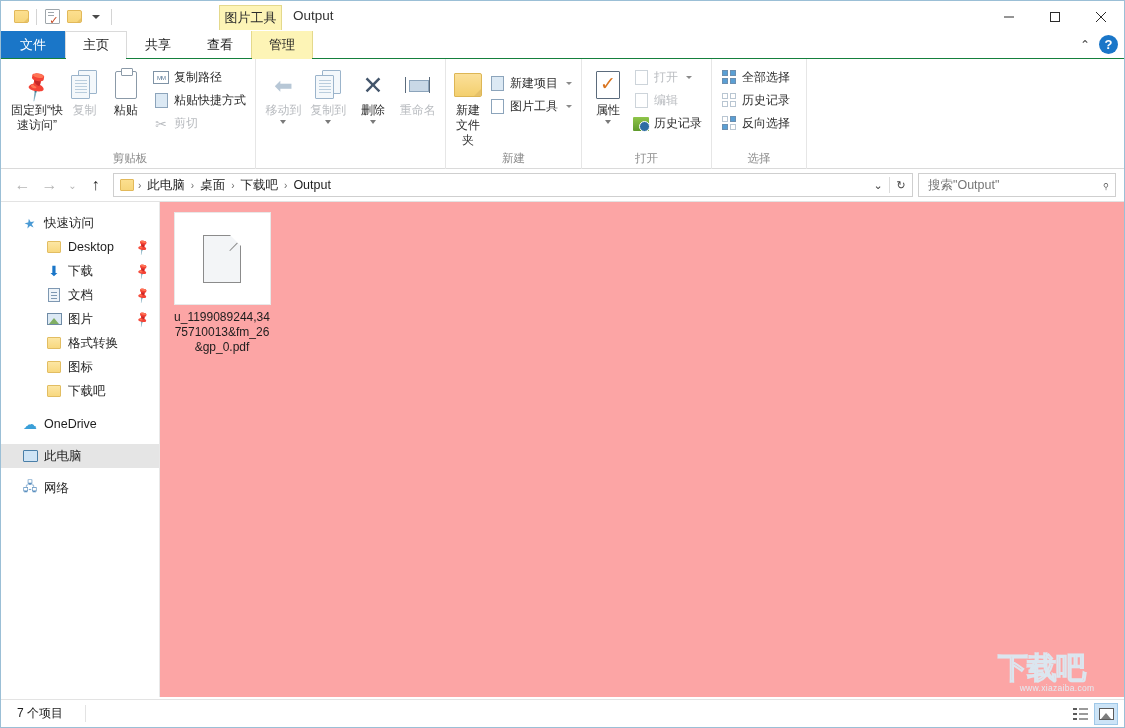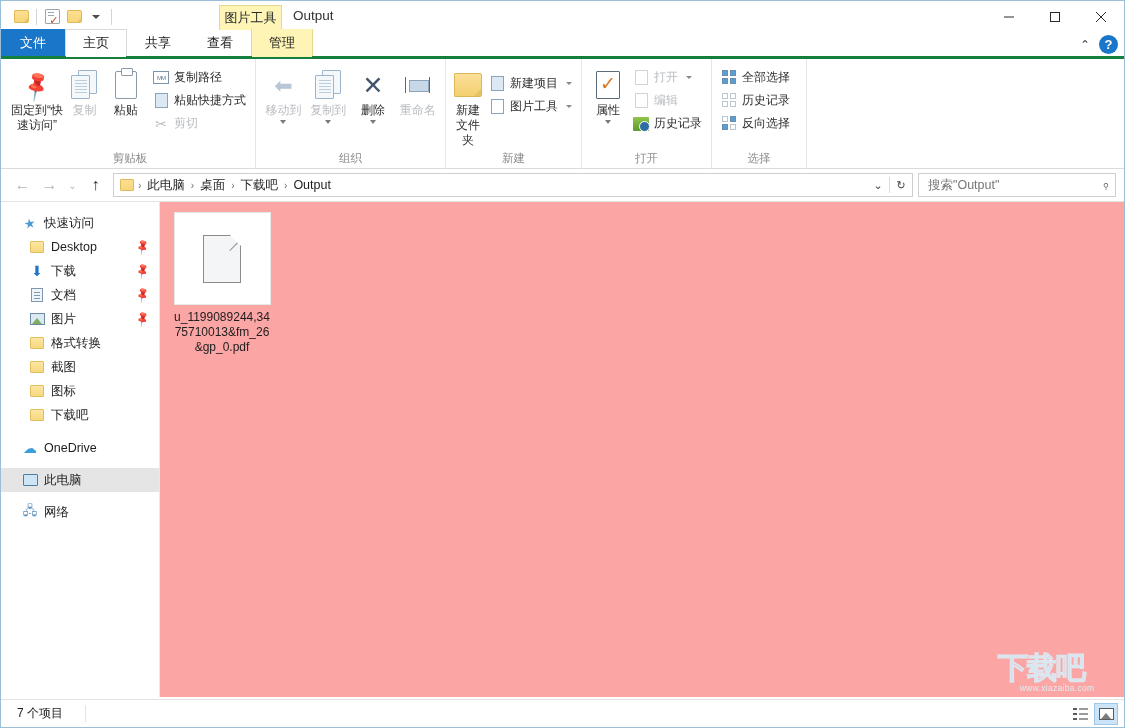--- a/index.html
+++ b/index.html
@@ -92,21 +92,21 @@
     color: #2b2b2b;
   }
 
   
   .tabstrip {
     position: relative;
     height: 27px;
     background: #ffffff;
     display: flex;
     align-items: flex-end;
-    border-bottom: 3px solid #15803d;
+    border-bottom: 1px solid #15803d;
   }
   .tab {
     height: 27px;
     padding: 0 17px;
     display: flex; align-items: center;
     font-size: 13px; color: #1e1e1e;
     border-left: 1px solid transparent;
     border-right: 1px solid transparent;
     position: relative;
     background: transparent;
@@ -357,21 +357,21 @@
     height: 24px;
     display: flex; align-items: center;
     font-size: 12.5px; color: #1d1d1d;
     position: relative;
     white-space: nowrap;
   }
   .navitem.sel { background: #e5e5e5; }
   .navitem .ni { width:16px;height:16px;margin-right:6px;display:flex;align-items:center;justify-content:center;flex:0 0 16px; }
   .navitem .pinmark { position:absolute; right:9px; font-size:11px; color:#8d8d8d; transform: rotate(-35deg); }
   .lvl0 { padding-left: 21px; }
-  .lvl1 { padding-left: 28px; }
+  .lvl1 { padding-left: 45px; }
   .ni-star { color: #4a9ad4; font-size: 13px; transform: rotate(-10deg); }
   .ni-folder {
     width: 14px; height: 12px;
     background: linear-gradient(180deg,#fce6a4 0%, #f8d87f 100%);
     border: 1px solid #e2bd62; border-radius: 1px;
   }
   .ni-down { color: #1a76c8; font-size: 14px; }
   .ni-doc {
     width: 12px; height: 14px; background: #eef4f9; border: 1px solid #7e98b2;
     position: relative;
@@ -644,21 +644,20 @@
           <span>删除</span>
           <span class="dd"></span>
         </div>
         <div class="bigbtn dim">
           <span class="ico">
               <span class="ico-rename"></span>
             </span>
           <span>重命名</span>
         </div>
       </div>
-      <div class="rgroup-label" style="width:100%">组织</div>
     </div>
 
     <div class="rgroup" style="width:136px">
       <div class="rgroup-body">
         <div class="bigbtn" style="width:48px">
           <span class="ico">
               <span class="folder-big"></span>
             </span>
           <span>新建</span>
           <span>文件夹</span>
@@ -839,26 +838,20 @@
             <span class="ni-pic"></span>
           </span>
         <span>图片</span>
         <span class="pinmark">📌</span>
       </div>
       <div class="navitem lvl1">
         <span class="ni">
             <span class="ni-folder"></span>
           </span>
         <span>格式转换</span>
-      </div>
-      <div class="navitem lvl1">
-        <span class="ni">
-            <span class="ni-folder"></span>
-          </span>
-        <span>截图</span>
       </div>
       <div class="navitem lvl1">
         <span class="ni">
             <span class="ni-folder"></span>
           </span>
         <span>图标</span>
       </div>
       <div class="navitem lvl1">
         <span class="ni">
             <span class="ni-folder"></span>

